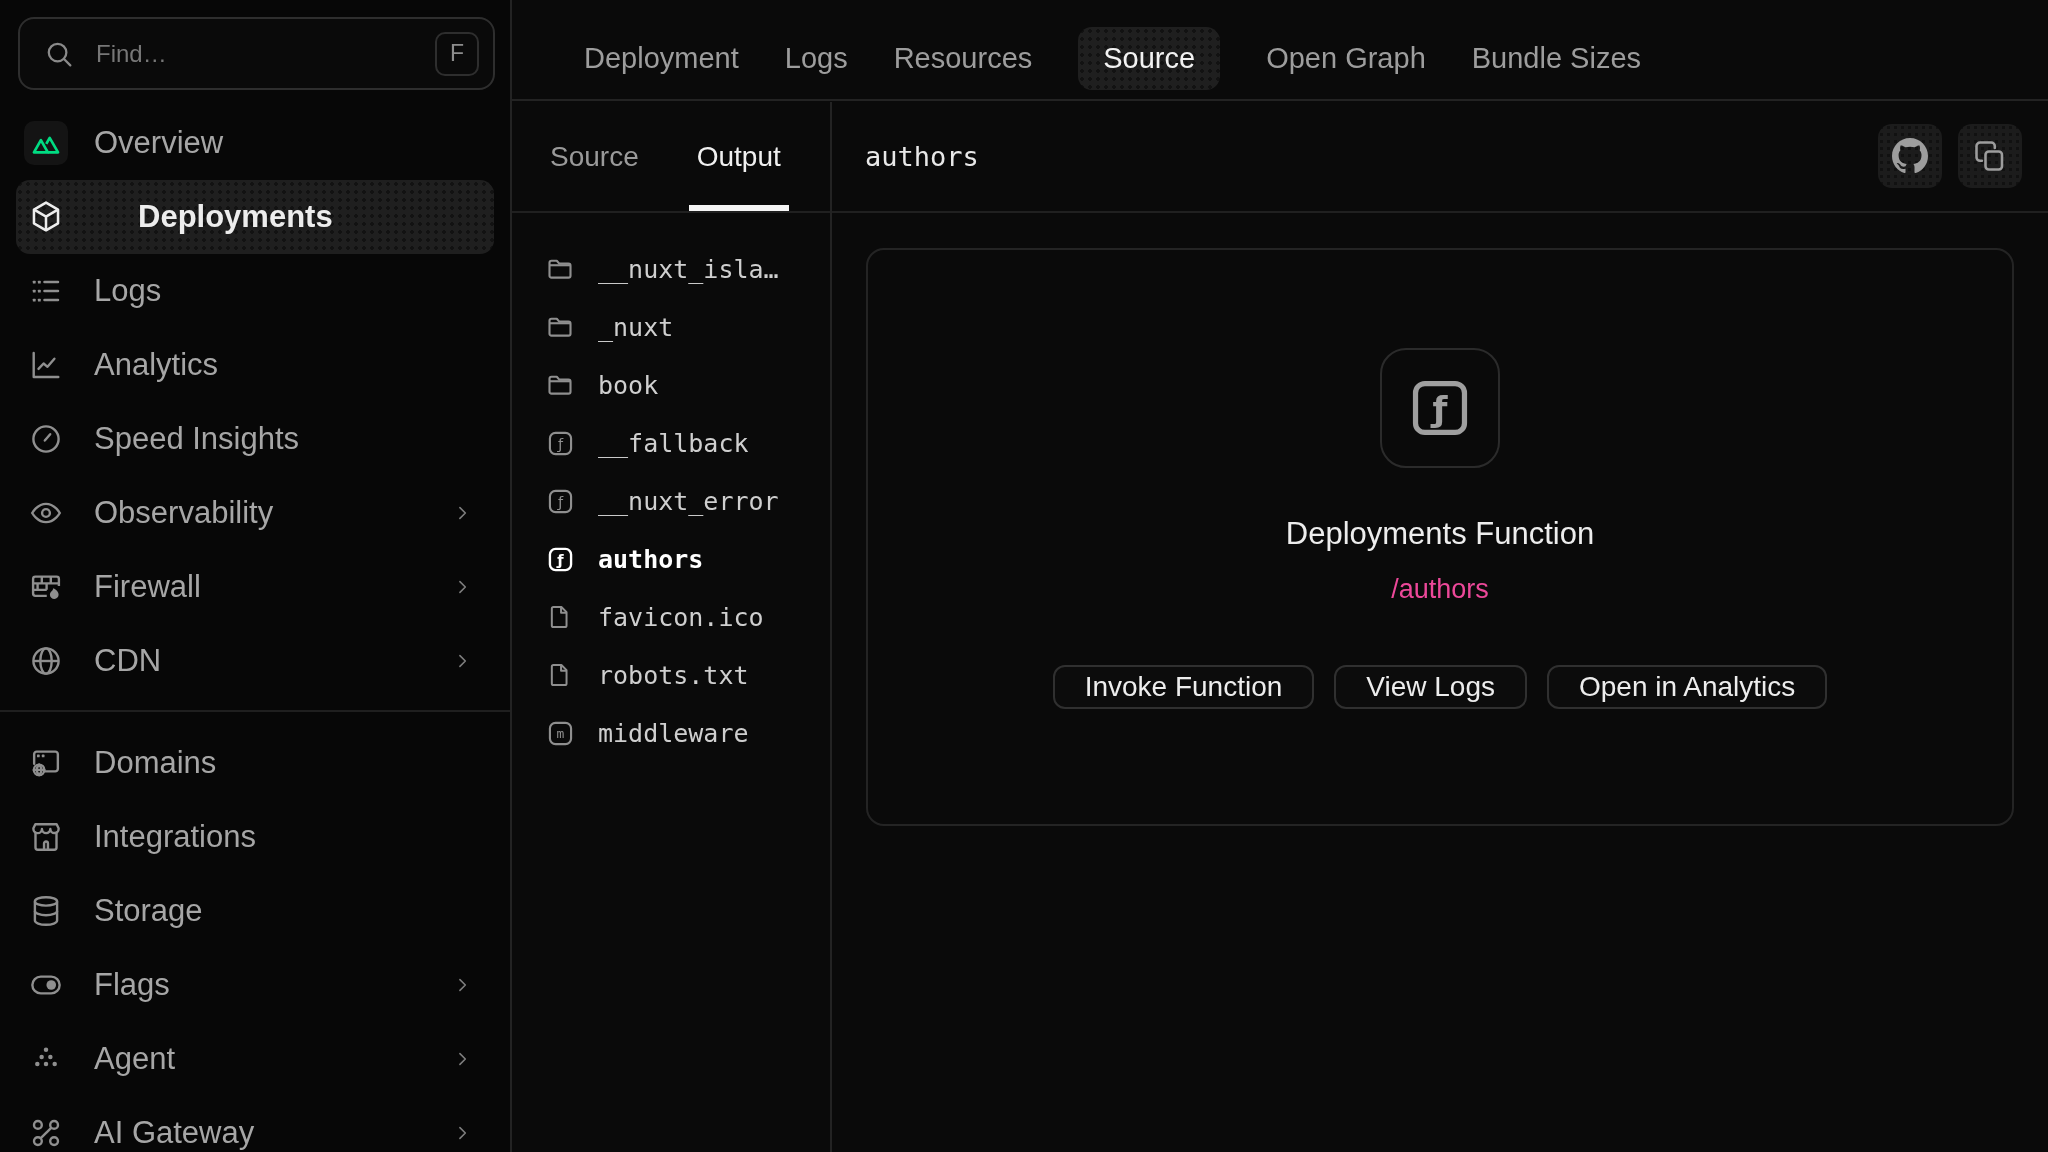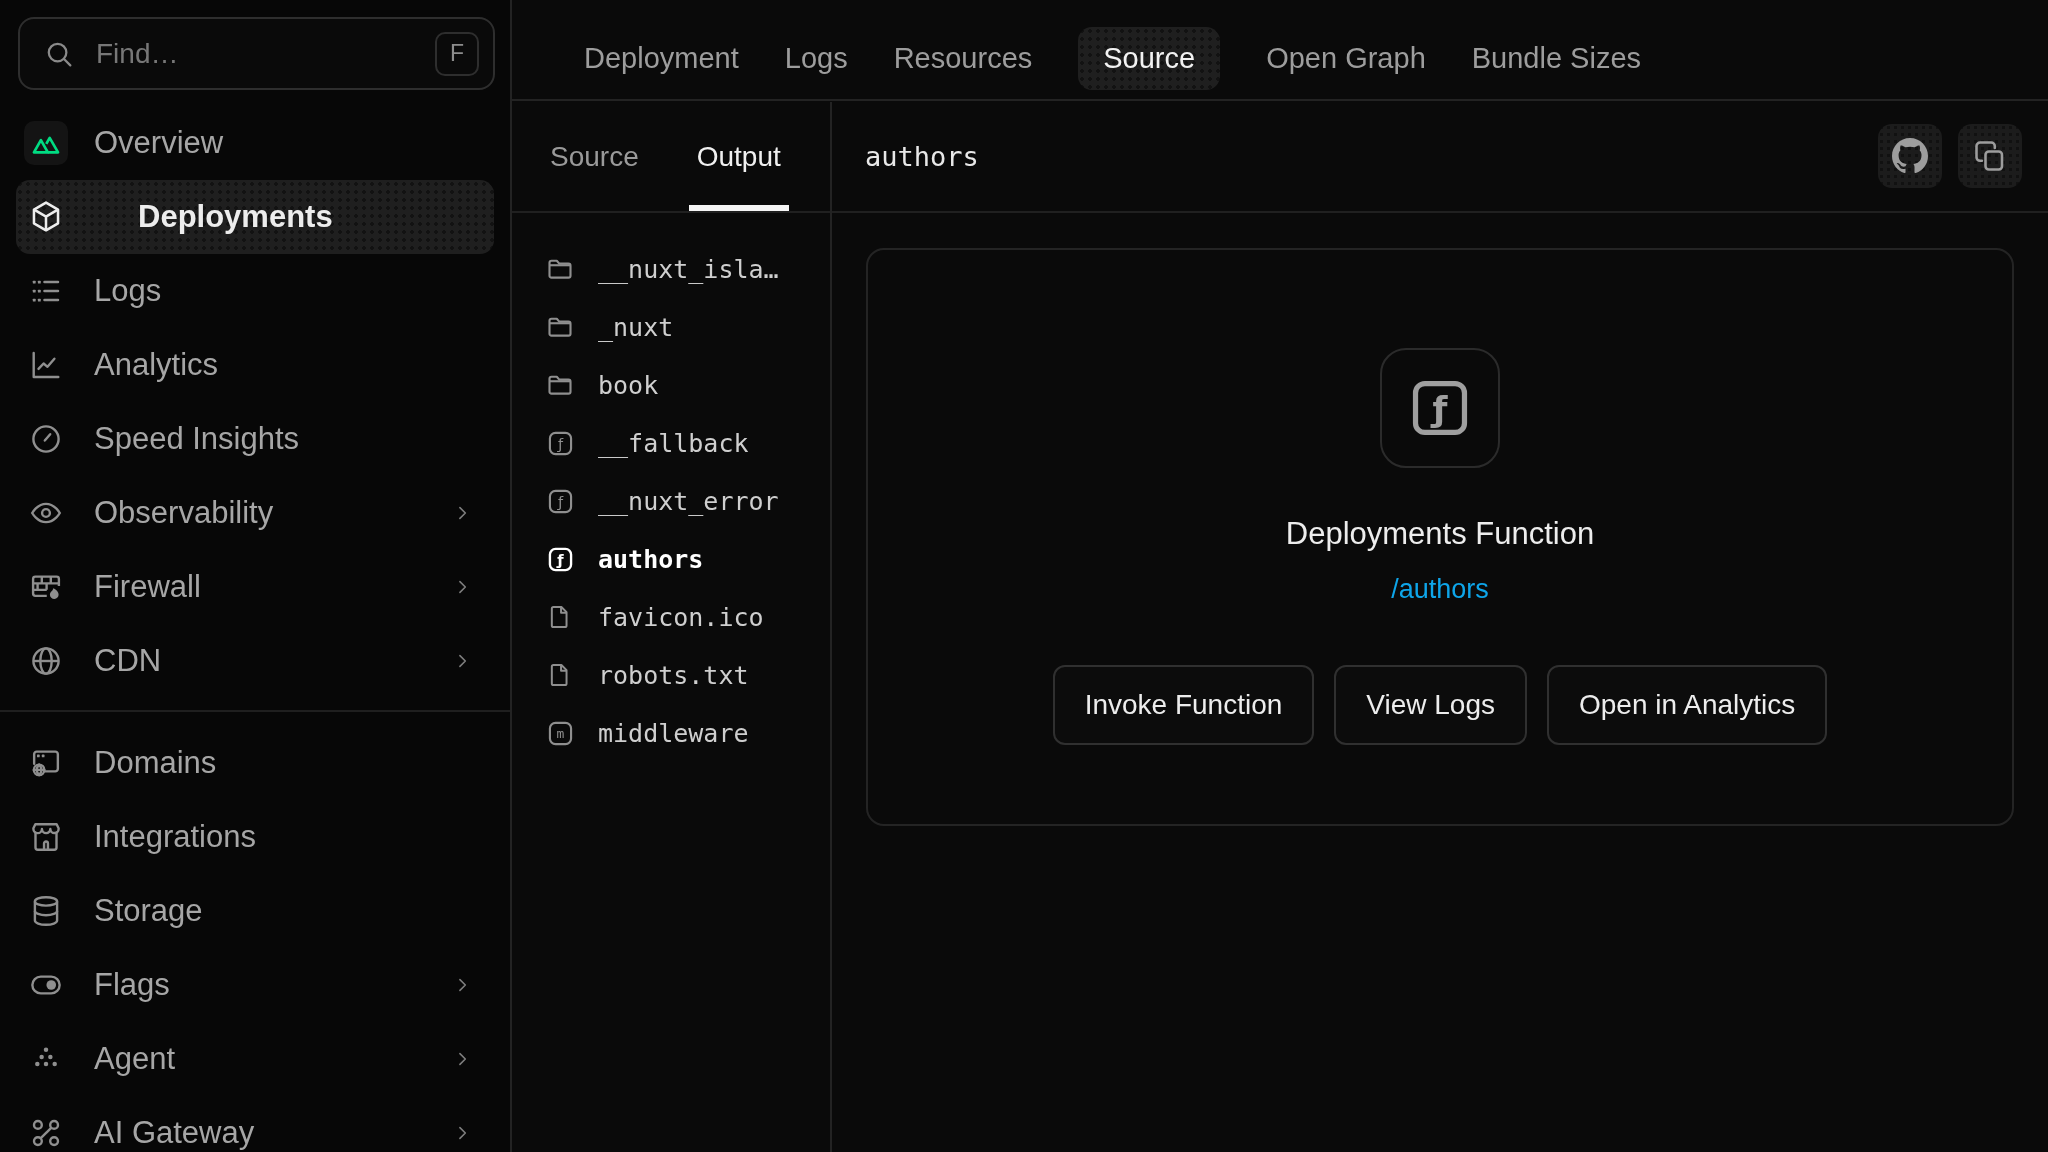--- a/index.html
+++ b/index.html
@@ -15,21 +15,21 @@
   .v-divider-1{position:absolute;left:510px;top:0;width:2px;height:1152px;background:#232323;}
 
   .searchbox{
     position:absolute;left:18px;top:17px;width:477px;height:73px;box-sizing:border-box;
     border:2px solid #2e2e2e;border-radius:16px;background:#0a0a0a;
     display:flex;align-items:center;padding:0 14px 0 22px;gap:18px;
   }
   .searchbox svg{flex:0 0 auto;}
   .searchbox input{
     flex:1;background:transparent;border:none;outline:none;color:#c8c8c8;
-    font-size:28px;font-family:"Liberation Sans", sans-serif;min-width:0;
+    font-size:24px;font-family:"Liberation Sans", sans-serif;min-width:0;
   }
   .searchbox input::placeholder{color:#777;}
   .kbd{
     flex:0 0 auto;width:44px;height:44px;border:2px solid #2e2e2e;border-radius:10px;
     box-sizing:border-box;display:flex;align-items:center;justify-content:center;
     color:#8c8c8c;font-size:23px;
   }
 
   .nav{position:absolute;left:0;top:106px;width:510px;}
   .side-item{
@@ -98,24 +98,24 @@
   .fn-card{
     position:absolute;left:866px;top:248px;width:1148px;height:578px;box-sizing:border-box;
     border:2px solid #242424;border-radius:18px;text-align:center;
   }
   .fn-tile{
     width:120px;height:120px;margin:98px auto 0;box-sizing:border-box;
     border:2px solid #2b2b2b;border-radius:26px;
     display:flex;align-items:center;justify-content:center;color:#9f9f9f;
   }
   .fn-title{margin-top:48px;font-size:31px;font-weight:500;color:#ededed;}
-  .fn-path{margin-top:22px;font-size:27px;color:#0ea5e9;}
+  .fn-path{margin-top:22px;font-size:27px;color:#ec4899;}
   .fn-actions{margin-top:60px;display:flex;justify-content:center;gap:20px;}
   .btn{
-    height:80px;box-sizing:border-box;padding:0 30px;border:2px solid #303030;border-radius:12px;
+    height:44px;box-sizing:border-box;padding:0 30px;border:2px solid #303030;border-radius:12px;
     background:#0c0c0c;color:#ededed;font-size:28px;font-weight:500;
     display:flex;align-items:center;white-space:nowrap;cursor:pointer;
   }
 </style>
 </head>
 <body>
 
 <div class="sidebar">
 
   <div class="searchbox">

